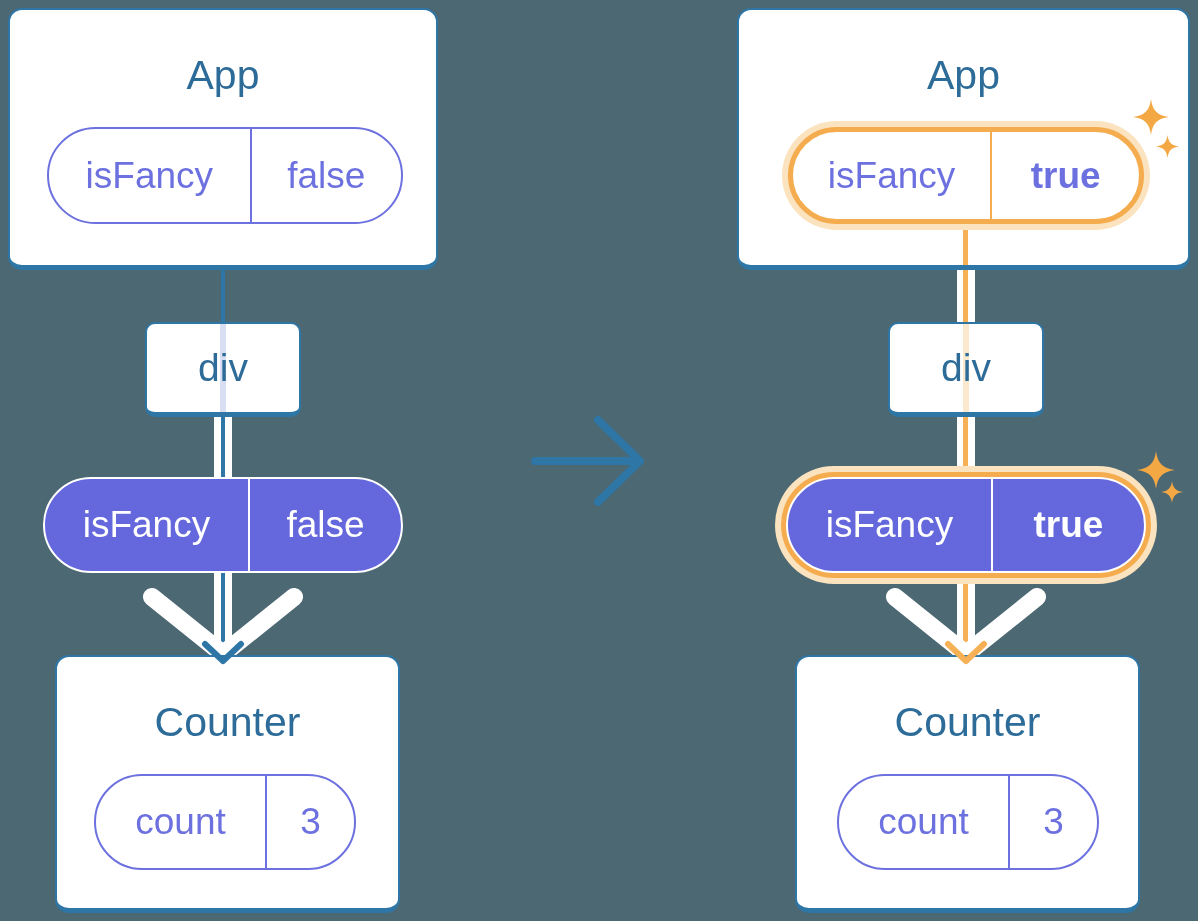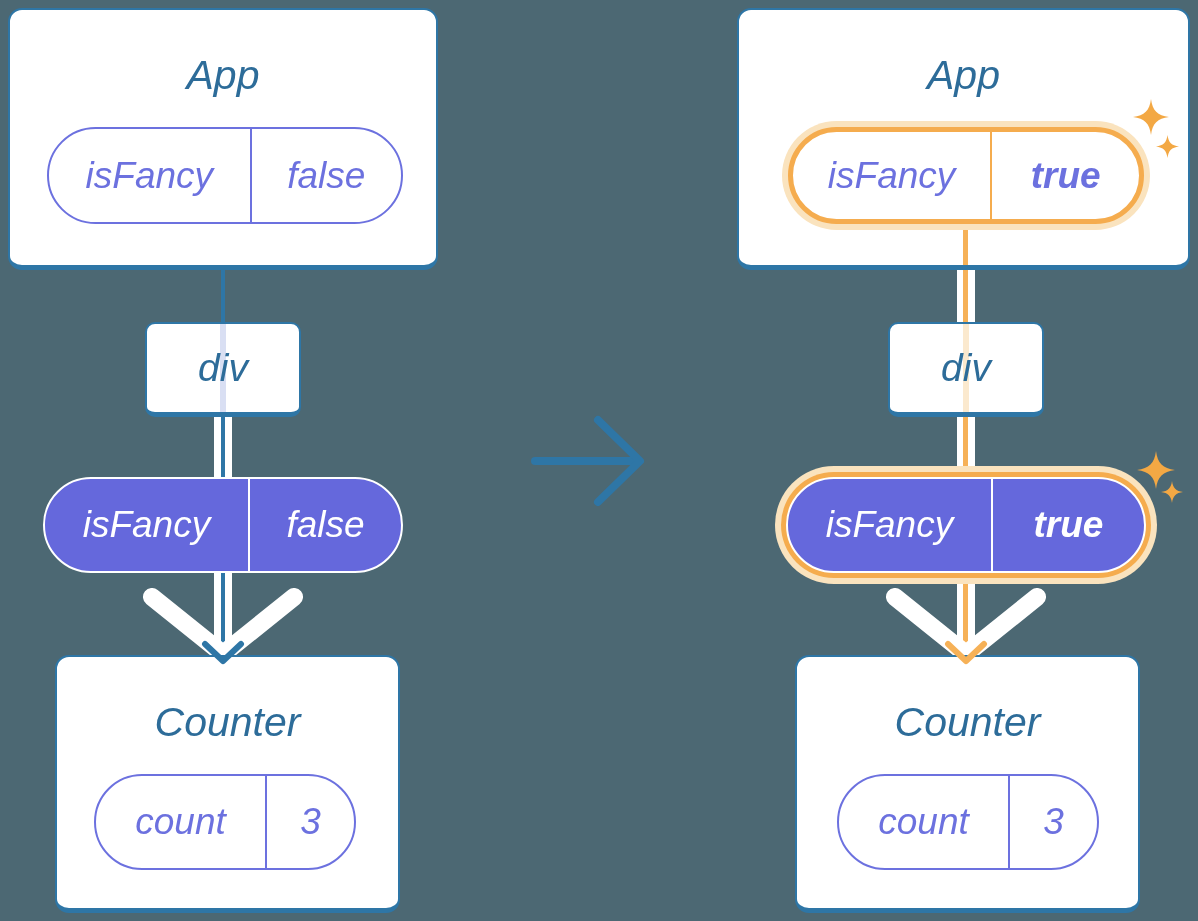--- a/index.html
+++ b/index.html
@@ -3,21 +3,21 @@
 <meta charset="utf-8">
 <style>
   :root{
     --background:#4C6873; --card:#FFFFFF; --line-blue:#2E76A6; --title-blue:#2D6C99;
     --purple:#6C71DF; --purple-fill:#6568DC; --lavender-faded:#D9DFF3;
     --orange:#F5AC4E; --orange-light:#FAE3BE; --orange-arrow:#F6B157;
     --cream-faded:#FBE9CE; --sparkle:#F3A844;
   }
   html,body{margin:0;padding:0;}
   body{background:var(--background);font-family:"Liberation Sans",sans-serif;}
-  #stage{position:relative;width:1198px;height:921px;background:var(--background);overflow:hidden;font-style:italic;}
+  #stage{position:relative;width:1198px;height:921px;background:var(--background);overflow:hidden;}
 
   
   .card{
     position:absolute;background:var(--card);
     border:2px solid var(--line-blue);border-bottom-width:5px;
     border-radius:14px;box-sizing:border-box;
   }
   .card-title{
     position:absolute;left:0;right:0;top:42px;text-align:center;
     font-size:41px;font-weight:500;color:var(--title-blue);

